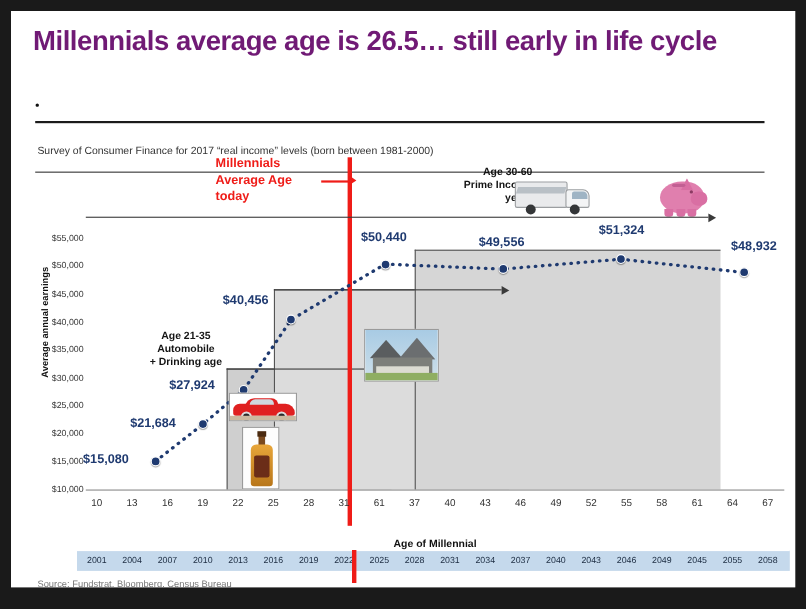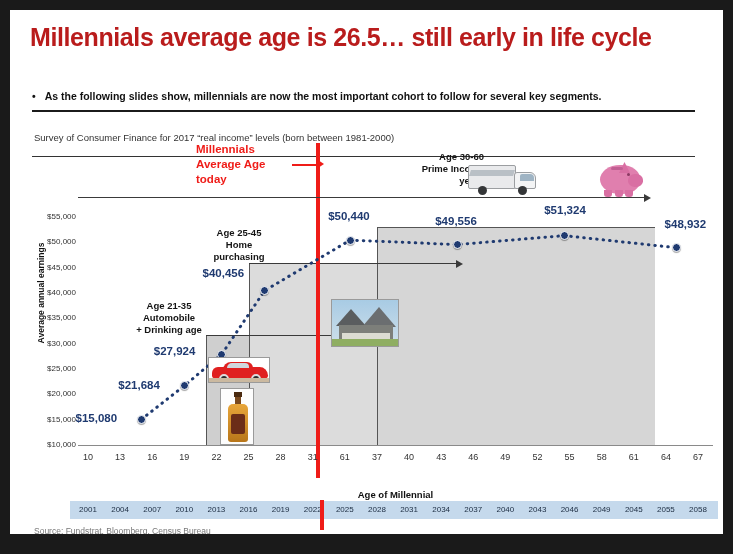--- a/index.html
+++ b/index.html
@@ -12,21 +12,21 @@
   #slide {
     position: absolute;
     left: 10px; top: 10px;
     width: 713px; height: 524px;
     background: #ffffff;
     overflow: hidden;
   }
   
   .hdr-title {
     position: absolute; left: 20px; top: 12px; width: 675px;
-    font-size: 25px; font-weight: bold; color: #b91c1c;
+    font-size: 25px; font-weight: bold; color: #701a75;
     letter-spacing: -0.4px; line-height: 30px;
     font-family: "Liberation Sans", sans-serif;
   }
   .hdr-body {
     position: absolute; left: 22px; top: 48px; width: 665px;
     font-size: 10.5px; color: #222; line-height: 13.5px;
   }
   .hdr-bullet-row {
     position: absolute; left: 22px; top: 80px; width: 665px;
     font-size: 10.5px; font-weight: bold; color: #111;
@@ -127,21 +127,20 @@
   .pic-frame { background: #fff; border: 1px solid #9a9a9a; }
 </style>
 </head>
 <body>
 
 <div id="slide">
 
   <div class="hdr-title">Millennials average age is 26.5… still early in life cycle</div>
   <div class="hdr-bullet-row">
     <span class="hdr-bullet-dot">•</span>
-    <span>As the following slides show, millennials are now the most important cohort to follow for several key segments.</span>
   </div>
   <div class="rule top"></div>
 
   <div class="fig-sub">Survey of Consumer Finance for 2017 “real income” levels (born between 1981-2000)</div>
   <div class="rule mid"></div>
 
   <div id="chart">
     <div id="ylabels">
         <div class="ytick" style="top: 300px; width: 62px;">$10,000</div>
         <div class="ytick" style="top: 274.667px; width: 62px;">$15,000</div>
@@ -183,23 +182,20 @@
         <div class="dlabel" style="left: 250.193px; top: 65.104px;">$50,440</div>
         <div class="dot" style="left: 374.711px; top: 95.0829px;"></div>
         <div class="dlabel" style="left: 357.211px; top: 69.5829px;">$49,556</div>
         <div class="dot" style="left: 481.728px; top: 86.1251px;"></div>
         <div class="dlabel" style="left: 466.228px; top: 58.6251px;">$51,324</div>
         <div class="dot" style="left: 594.096px; top: 98.2445px;"></div>
         <div class="dlabel" style="left: 586.596px; top: 72.7445px;">$48,932</div>
         <div class="ann-red" style="left: 118px; top: -3px; text-align: left; width: 95px;">Millennials
 Average Age
 today</div>
-        <div class="ann" style="left: 118px; top: 82px; text-align: center; width: 86px;">Age 25-45
-Home
-purchasing</div>
         <div class="ann" style="left: 48px; top: 155px; text-align: center; width: 86px;">Age 21-35
 Automobile
 + Drinking age</div>
         <div class="ann" style="left: 320px; top: 6px; text-align: right; width: 86px;">Age 30-60
 Prime Income
 years</div>
         <div class="" style="position: absolute; left: 214px; top: 19px; width: 28px; height: 1.5px; background: rgb(239, 28, 24);"></div>
         <div class="" style="position: absolute; left: 240px; top: 15px; width: 0px; height: 0px; border-top: 4px solid transparent; border-bottom: 4px solid transparent; border-left: 6px solid rgb(239, 28, 24);"></div>
         <div class="pic pic-frame" style="left: 130px; top: 212px; width: 62px; height: 26px;">
           <div class="" style="position: absolute; left: 3px; top: 9px; width: 56px; height: 11px; background: rgb(224, 32, 32); border-radius: 7px 10px 3px 3px;"></div>

